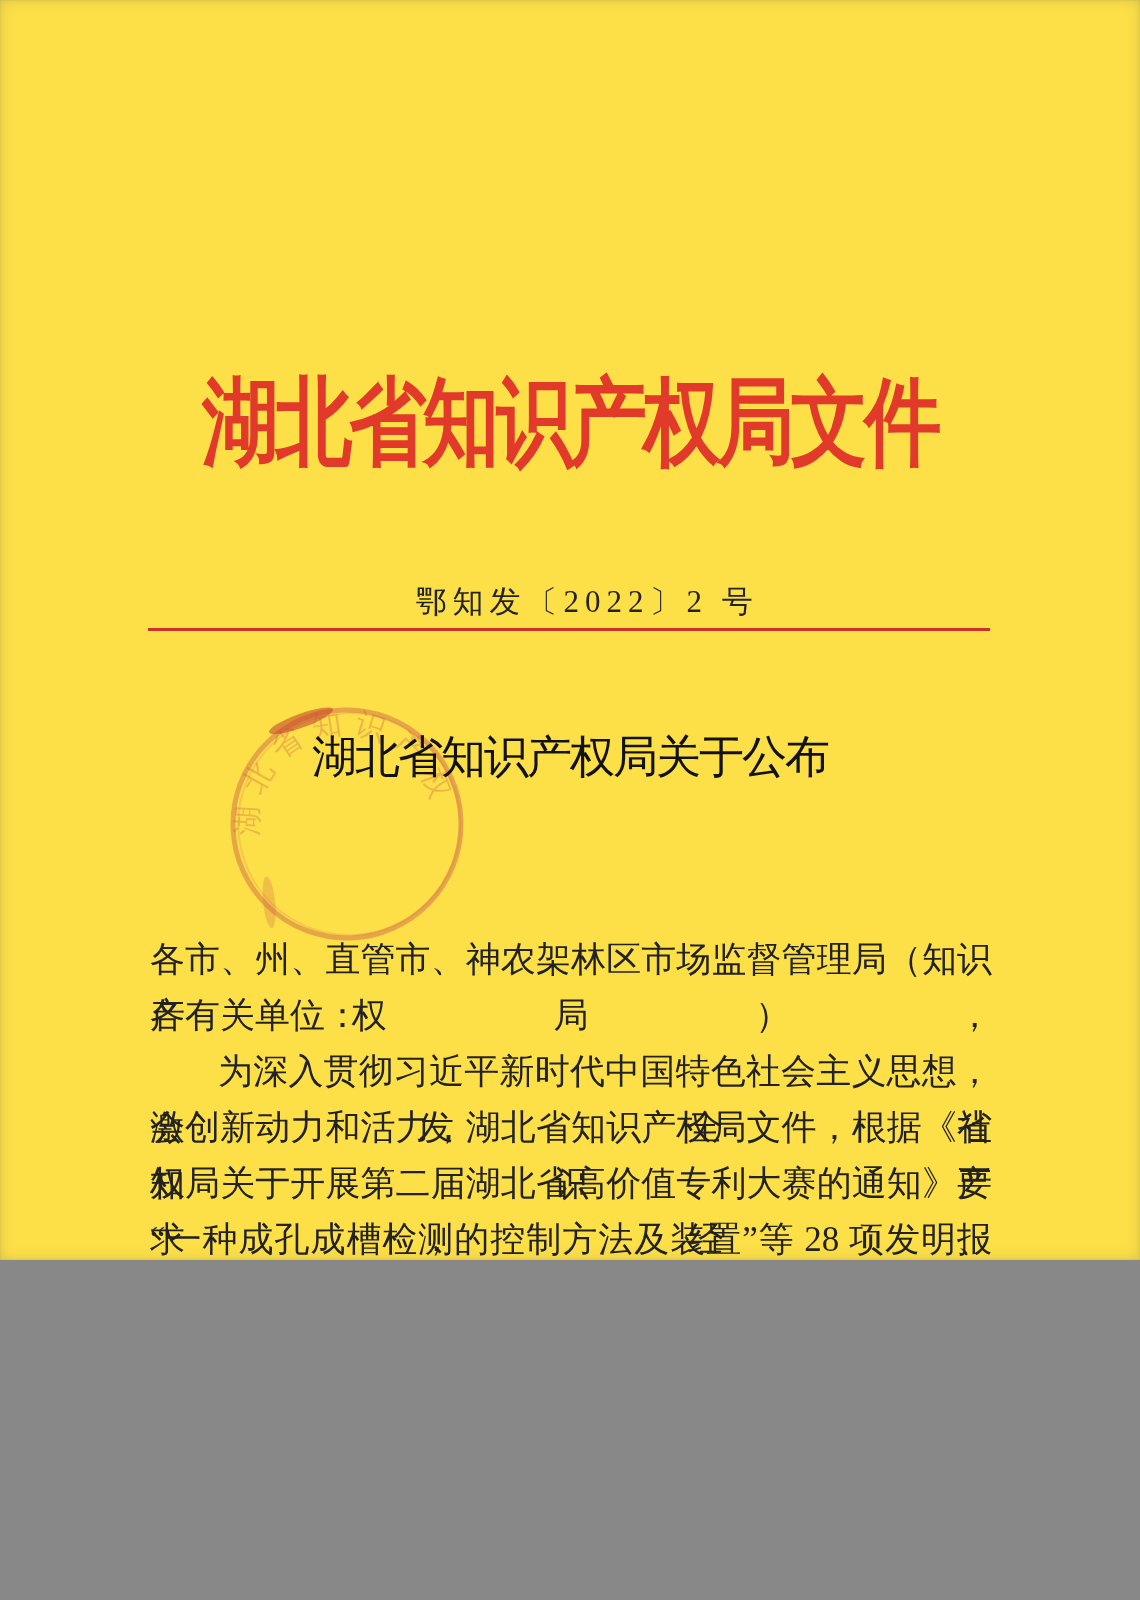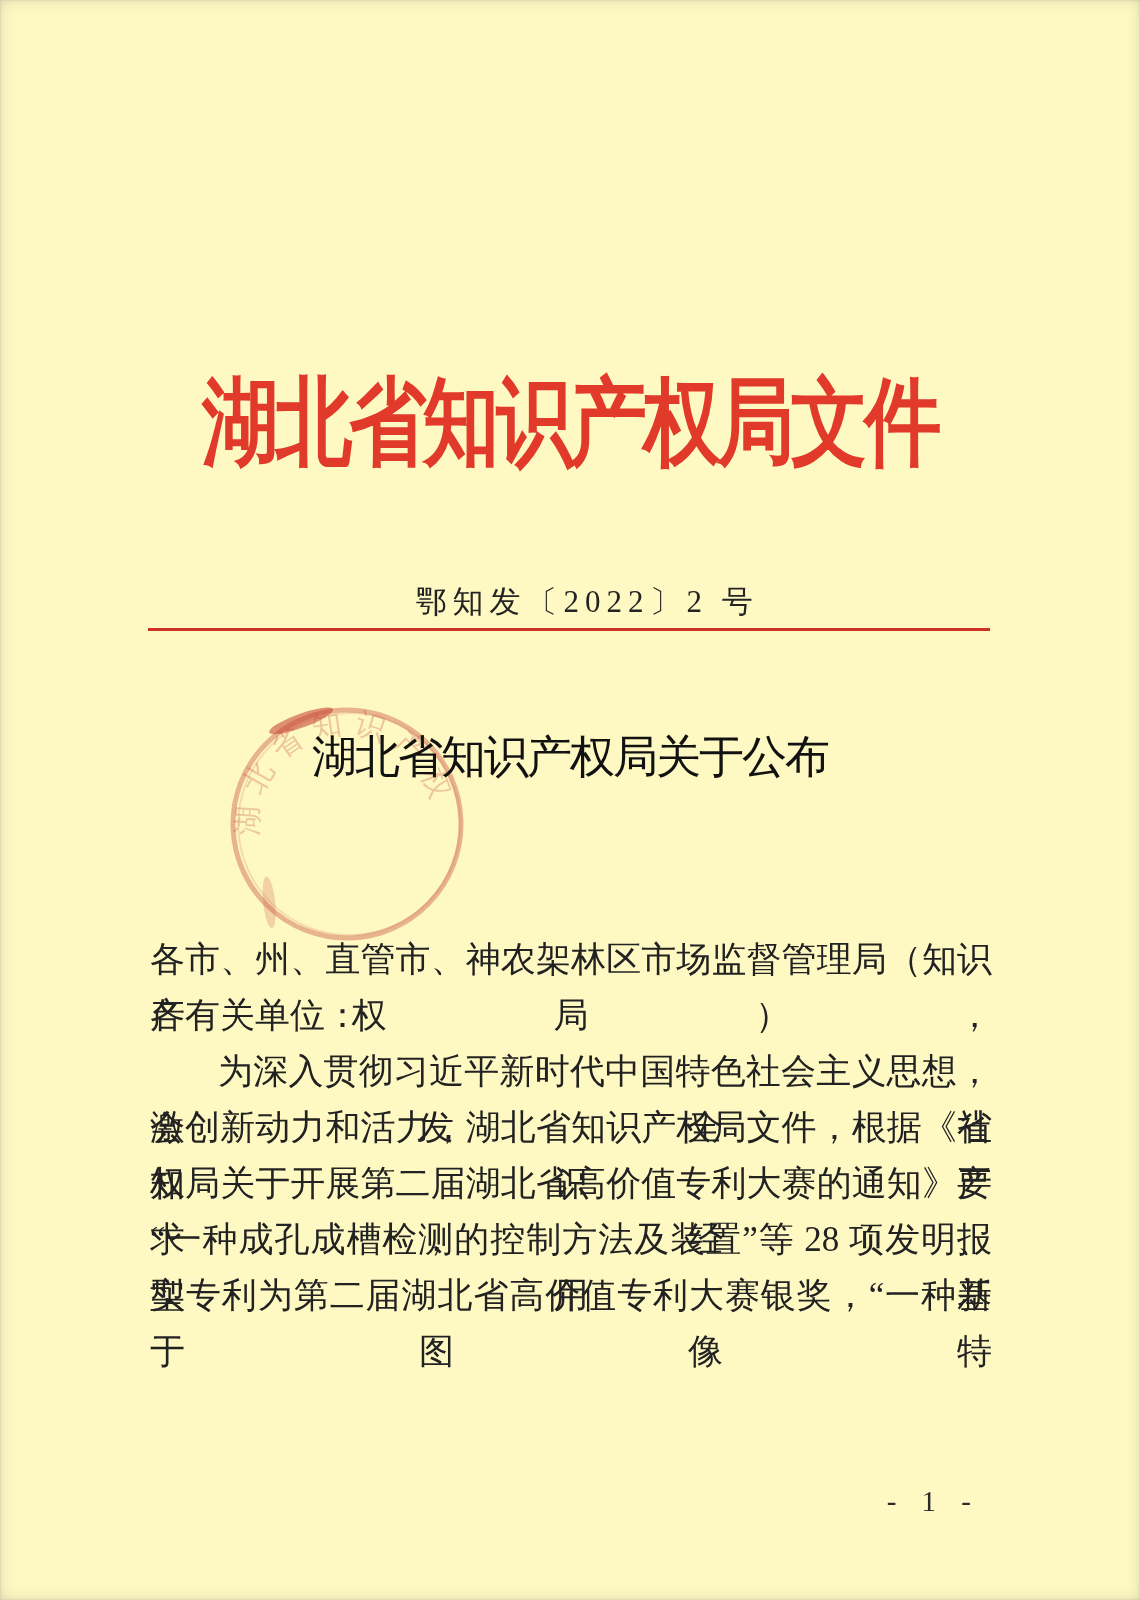--- a/index.html
+++ b/index.html
@@ -1,22 +1,22 @@
 <!DOCTYPE html>
 <html><head>
 <meta charset="utf-8">
 <style>
   * { margin: 0; padding: 0; box-sizing: border-box; }
   html, body { background: #888; }
   .page {
     position: relative;
     width: 1140px;
-    height: 1600px;
+    height: 1260px;
     margin: 0 auto;
-    background: #fef9c3;
+    background: #fde047;
     font-family: "Liberation Serif", "DejaVu Serif", serif;
     color: #1c1c1c;
     overflow: hidden;
     box-shadow: inset 0 0 14px rgba(90,90,90,0.22), inset 0 0 2px rgba(120,120,120,0.35);
   }
   .header-title {
     position: absolute;
     top: 368px;
     left: 0;
     width: 100%;

